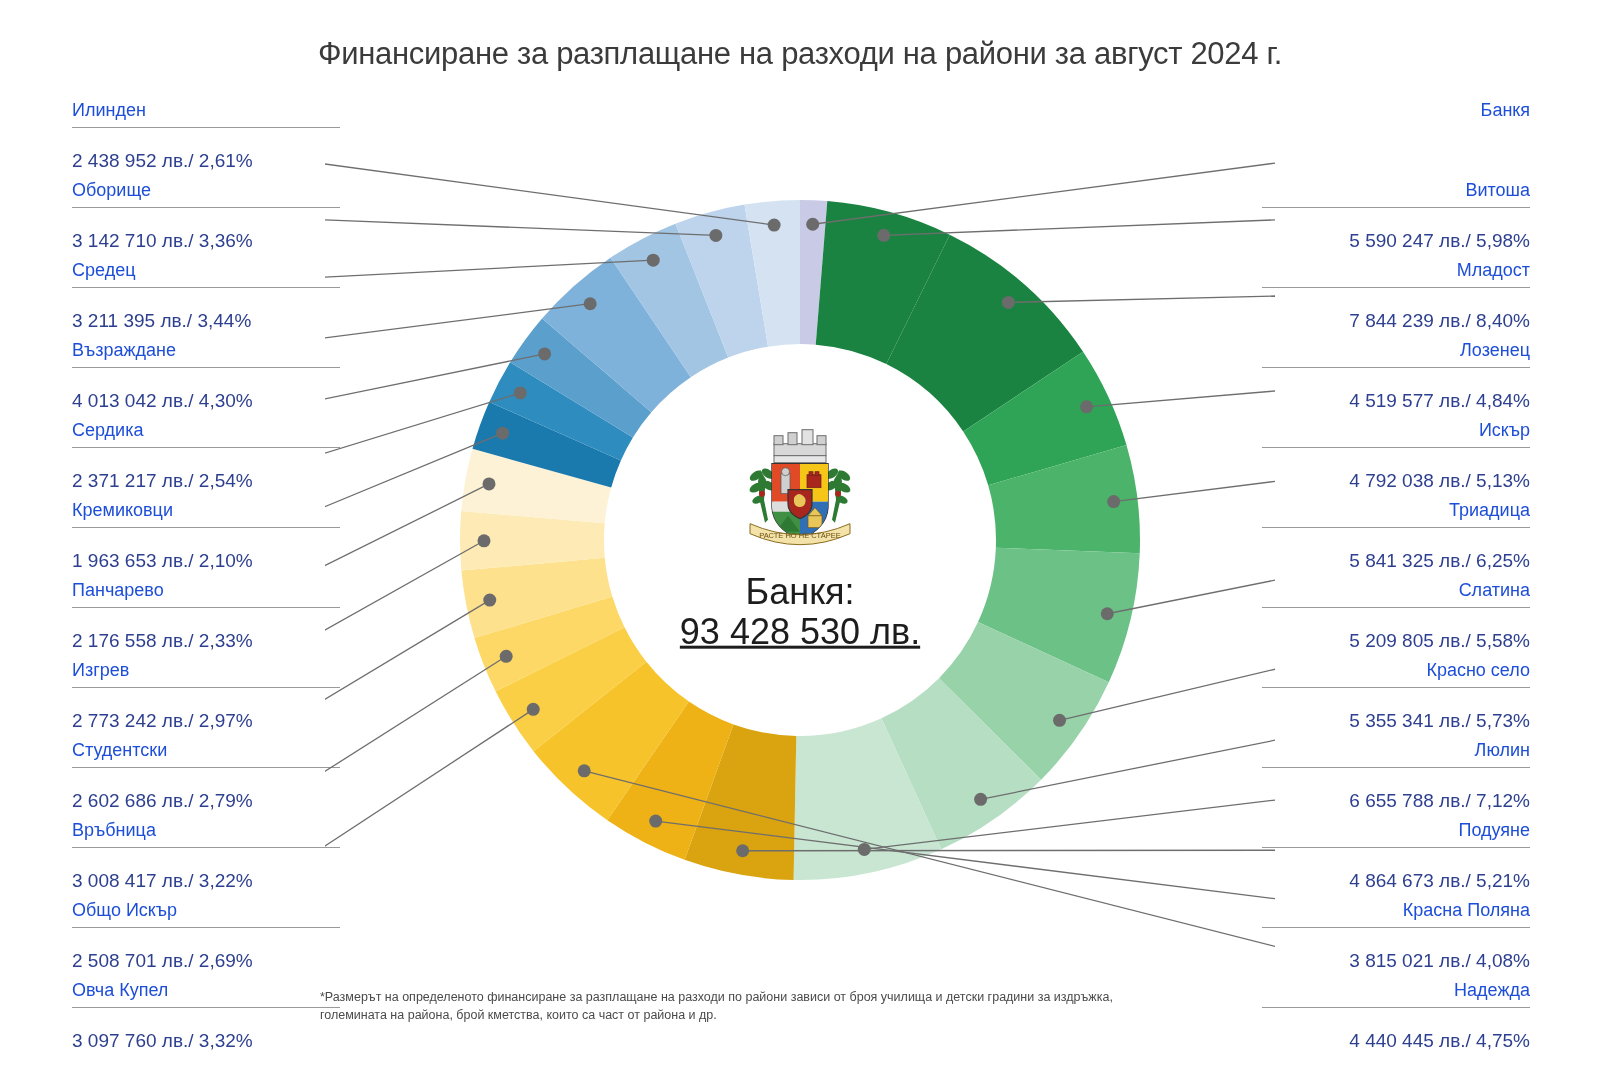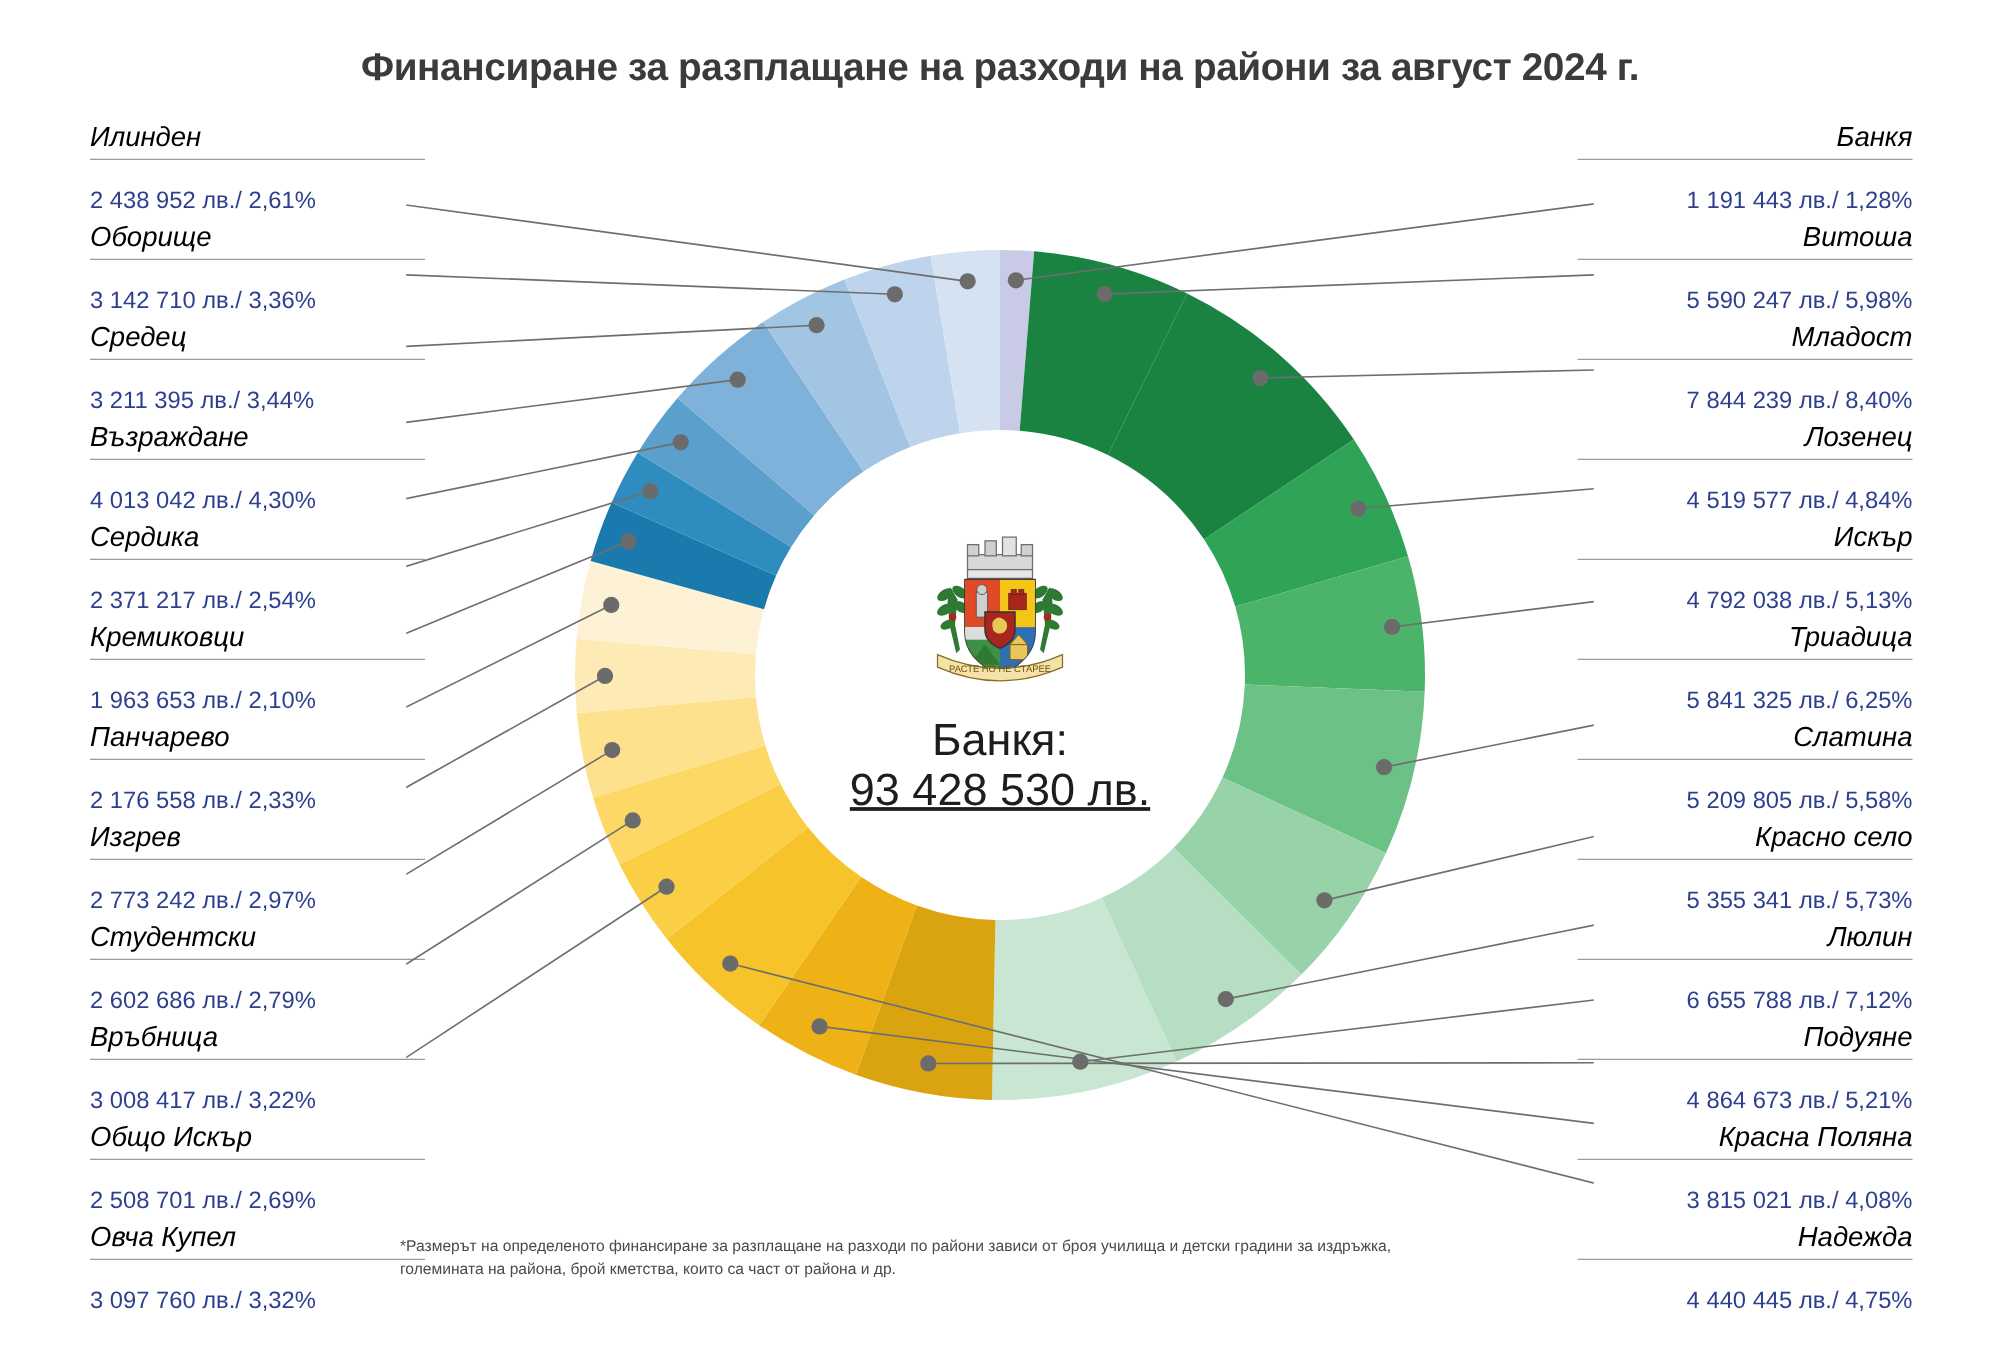--- a/index.html
+++ b/index.html
@@ -6,45 +6,44 @@
   body{
     width:1600px;height:1088px;
     background:#ffffff;
     font-family:"Liberation Sans", sans-serif;
     overflow:hidden;
     position:relative;
   }
   #chart-title{
     position:absolute;top:36px;left:0;width:1600px;
     text-align:center;
-    font-size:31px;font-weight:bold;color:#3b3b3b;
+    font-size:31px;font-weight:normal;color:#3b3b3b;
     letter-spacing:-0.3px;
   }
   #donut-wrap{
     position:absolute;left:325px;top:100px;width:950px;height:880px;
   }
   #donut-svg{display:block;}
   #center-stack{
     position:absolute;left:50%;top:50%;transform:translate(-50%,-50%);
     width:330px;text-align:center;pointer-events:none;
   }
   #emblem{width:120px;height:128px;margin:0 auto 16px auto;display:block;}
   #total-label{font-size:36px;color:#1d1d1d;line-height:1.12;}
   #total-value{font-size:36px;color:#1d1d1d;line-height:1.12;white-space:nowrap;text-decoration:underline;}
 
   .label-col{position:absolute;top:100px;width:268px;}
   #labels-left{left:72px;text-align:left;}
   #labels-right{left:1262px;text-align:right;}
 
   .lbl{height:80px;}
   .lbl .name{
-    font-size:22px;color:#000000;line-height:20px;
+    font-size:18px;color:#1d4ed8;line-height:20px;
     padding-bottom:7px;
     white-space:nowrap;
-    font-style:italic;
   }
   .lbl .val{
     font-size:19px;color:#2d3f8f;line-height:20px;
     border-top:1.4px solid #9a9a9a;
     padding-top:23px;
     white-space:nowrap;
   }
   #footnote{
     position:absolute;left:320px;top:988px;width:860px;
     font-size:12.5px;color:#4a4a4a;line-height:18px;
@@ -101,21 +100,20 @@
       <div class="val">2 508 701 лв./ 2,69%</div>
     </div>
     <div class="lbl">
       <div class="name">Овча Купел</div>
       <div class="val">3 097 760 лв./ 3,32%</div>
     </div>
   </div>
 <div id="labels-right" class="label-col">
     <div class="lbl">
       <div class="name">Банкя</div>
-      <div class="val">1 191 443 лв./ 1,28%</div>
     </div>
     <div class="lbl">
       <div class="name">Витоша</div>
       <div class="val">5 590 247 лв./ 5,98%</div>
     </div>
     <div class="lbl">
       <div class="name">Младост</div>
       <div class="val">7 844 239 лв./ 8,40%</div>
     </div>
     <div class="lbl">

